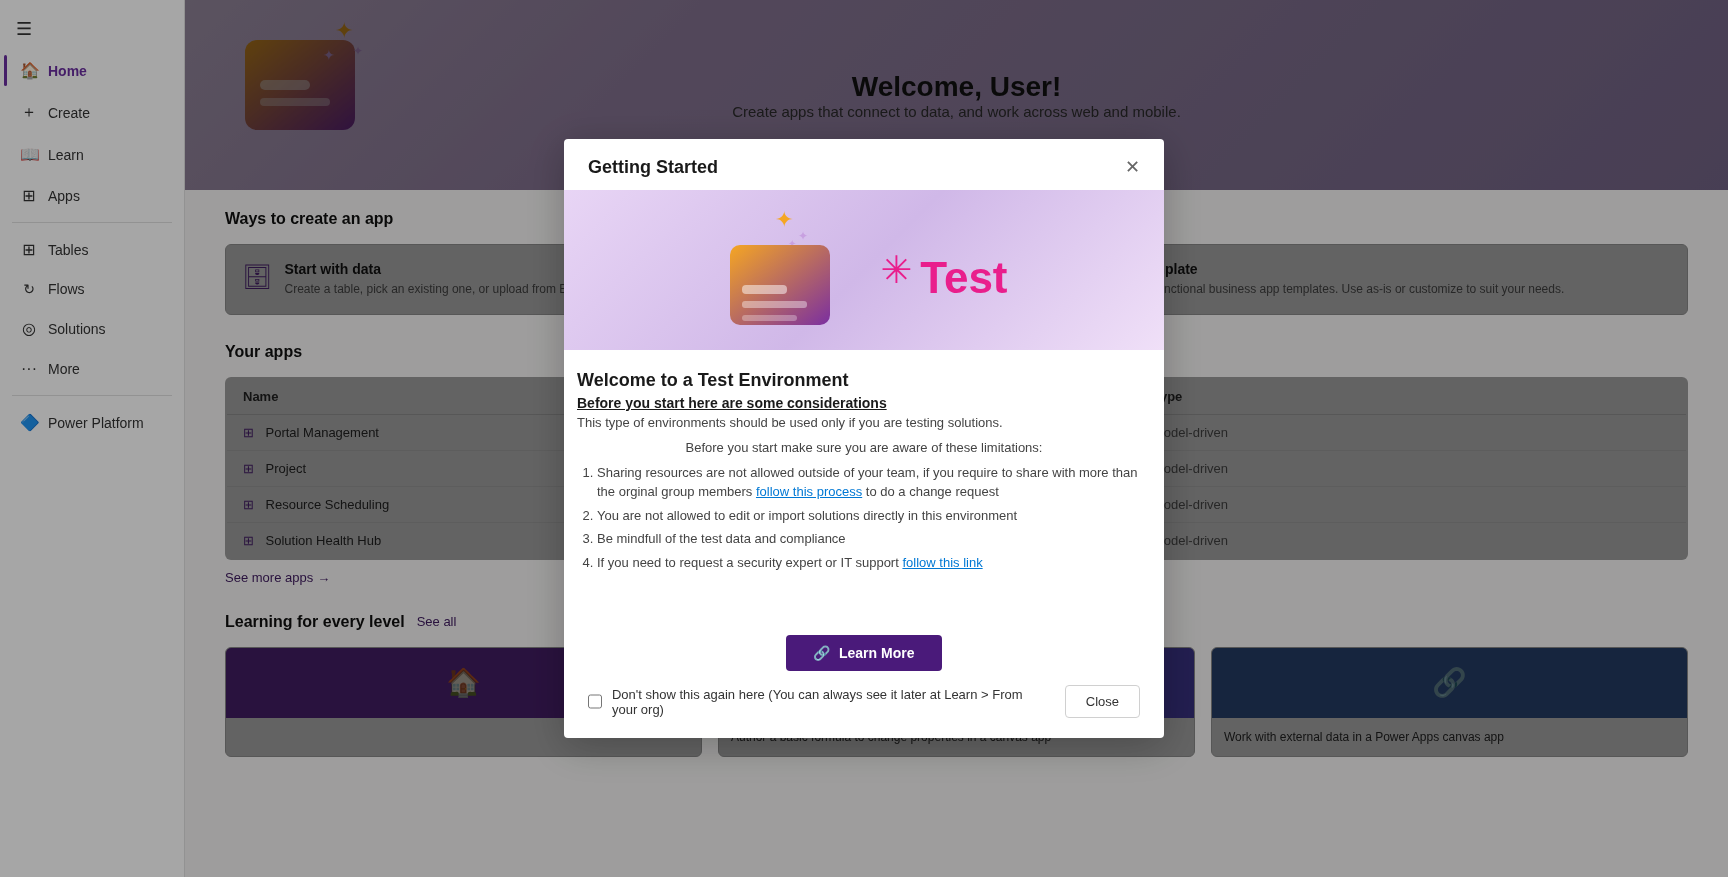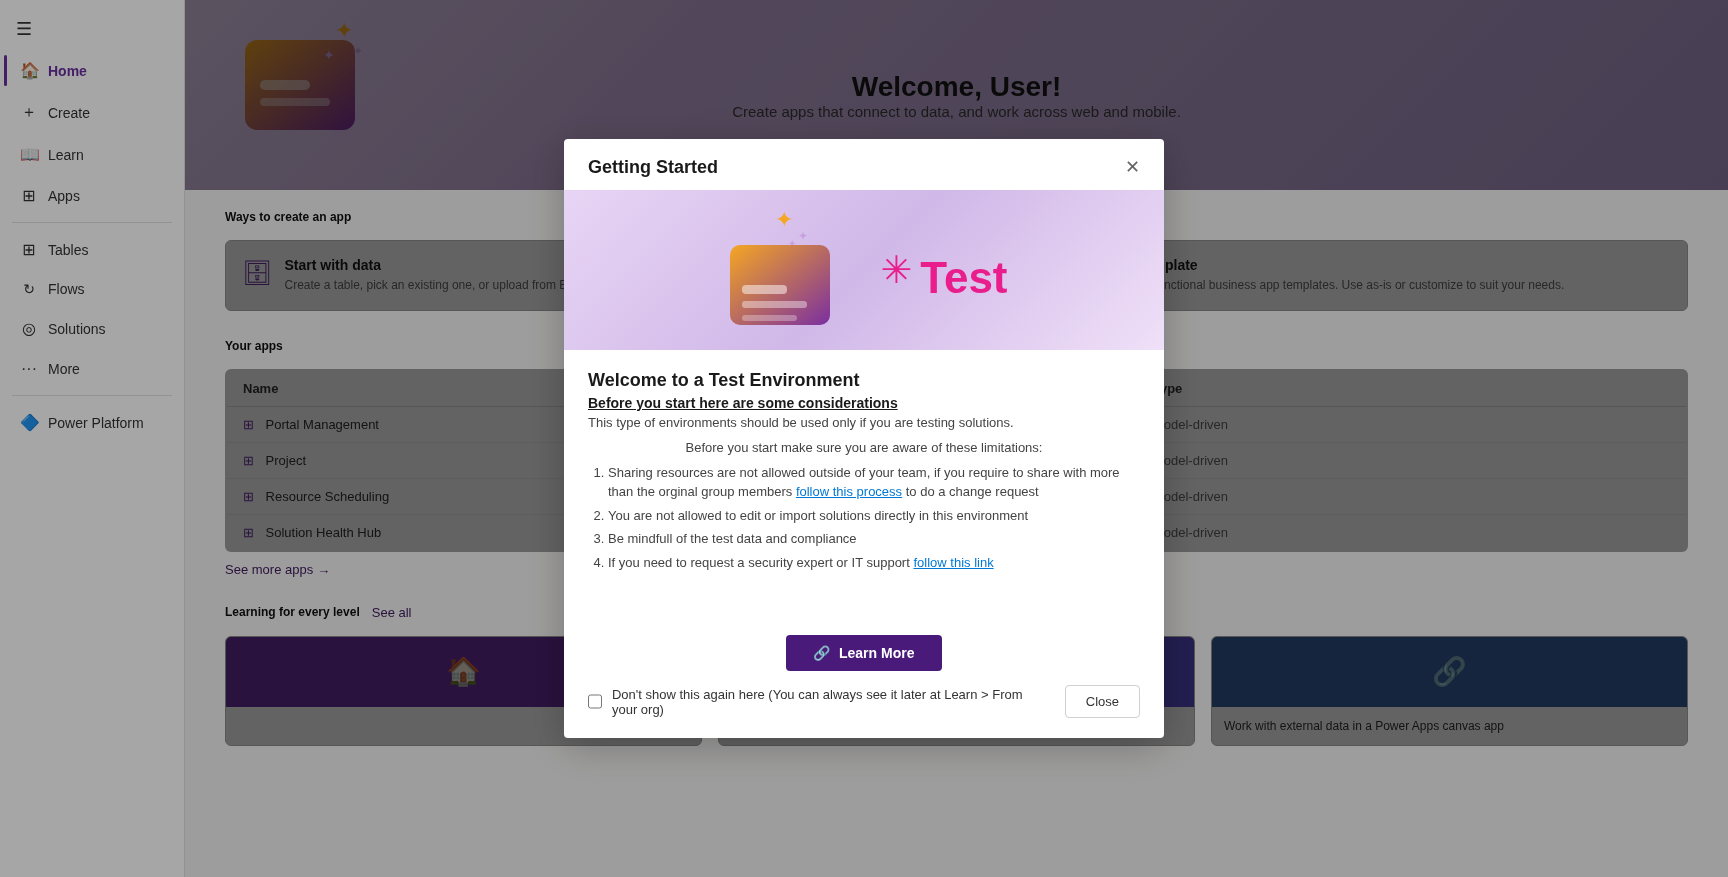--- a/index.html
+++ b/index.html
@@ -81,21 +81,21 @@
     .hero-text h1 { font-size: 28px; font-weight: 700; color: #1a1a1a; }
     .hero-text p { font-size: 15px; color: #444; margin-top: 0; }
     .hero-illustration {
       position: absolute;
       left: 40px;
       top: 10px;
     }
 
     
     .content-area { padding: 20px 40px; }
-    .section-title { font-size: 12px; font-weight: 600; color: #1a1a1a; margin-bottom: 16px; }
+    .section-title { font-size: 16px; font-weight: 600; color: #1a1a1a; margin-bottom: 16px; }
 
     
     .ways-grid { display: flex; gap: 16px; margin-bottom: 28px; }
     .way-card {
       background: #fff;
       border: 1px solid #e0e0e0;
       border-radius: 6px;
       padding: 16px;
       flex: 1;
       display: flex;
@@ -171,21 +171,21 @@
       position: relative;
       overflow: hidden;
     }
     .modal-hero-logo {
       display: flex;
       align-items: center;
       gap: 8px;
     }
     .modal-hero-logo .snowflake { font-size: 36px; color: #e91e8c; }
     .modal-hero-logo .test-text { font-size: 44px; font-weight: 700; color: #e91e8c; margin-top: 16px; }
-    .modal-body { padding: 20px 24px; }
+    .modal-body { padding: 20px 13px; }
     .modal-body h2 { font-size: 18px; font-weight: 700; color: #1a1a1a; margin-bottom: 4px; }
     .modal-body h3 { font-size: 14px; font-weight: 600; color: #1a1a1a; margin-bottom: 4px; text-decoration: underline; }
     .modal-body .intro-text { font-size: 13px; color: #444; margin-bottom: 10px; }
     .modal-body .limitations-intro { font-size: 13px; color: #444; margin-bottom: 8px; text-align: center; }
     .modal-body ol { margin-left: 20px; margin-bottom: 27px; }
     .modal-body ol li { font-size: 13px; color: #444; margin-bottom: 4px; line-height: 1.5; }
     .modal-body a { color: #0078d4; text-decoration: underline; }
     .modal-body .guidance-text { font-size: 13px; color: #444; margin-top: 6px; }
     .modal-body .guidance-text a { color: #6b2fa0; font-weight: 600; text-decoration: underline; }
     .modal-footer {

